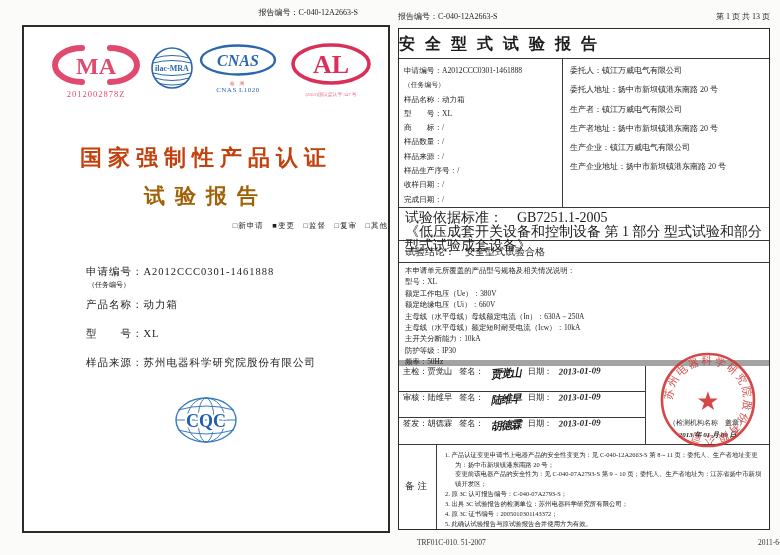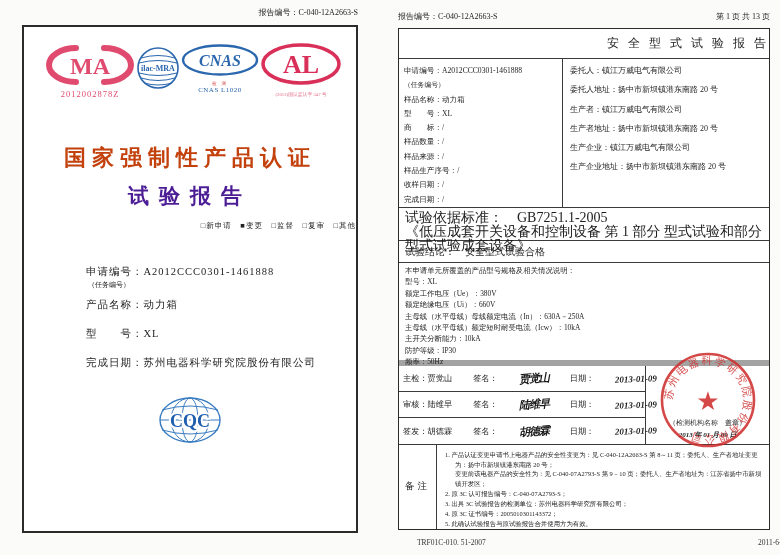--- a/index.html
+++ b/index.html
@@ -1,50 +1,50 @@
 <!DOCTYPE html>
 <html><head>
 <meta charset="utf-8">
 <style>
   html,body{margin:0;padding:0;}
   body{background:#f6f6f4;font-family:"Liberation Serif","DejaVu Serif",serif;color:#1c1c1c;}
   #canvas{position:relative;width:780px;height:555px;background:#fbfbfa;overflow:hidden;padding-left:43px;}
 
   
   .l-header{position:absolute;left:22px;top:7px;width:336px;text-align:right;font-size:8px;color:#222;}
-  .left-page{position:absolute;left:22px;top:25px;width:336px;height:508px;border:2px solid #2b2b2b;background:#fff;box-sizing:border-box;}
+  .left-page{position:absolute;left:22px;top:25px;width:368px;height:508px;border:2px solid #2b2b2b;background:#fff;box-sizing:border-box;}
   .l-logos{display:flex;align-items:flex-start;margin:16px 14px 0 20px;}
   .logo-block{text-align:center;}
   .cma-num{font-size:8.5px;color:#e04a6e;letter-spacing:1px;margin-top:-2px;}
   .cnas-caps{line-height:1.1;margin-top:-1px;}
   .cnas-red{font-size:4.5px;color:#d03a3a;letter-spacing:2px;}
   .cnas-blue{font-size:7px;color:#2b67ae;letter-spacing:0.5px;}
   .al-cap{font-size:4.8px;color:#e06a86;margin-top:0;}
   .l-title1{margin-top:44px;text-align:center;font-size:22px;font-weight:700;letter-spacing:6px;color:#c2410c;}
-  .l-title2{margin-top:9px;text-align:center;font-size:21px;font-weight:700;letter-spacing:10px;color:#4c1d95;}
+  .l-title2{margin-top:9px;text-align:center;font-size:21px;font-weight:700;letter-spacing:10px;color:#a16207;}
   .l-check{margin-top:11px;text-align:right;font-size:7.5px;letter-spacing:1px;color:#222;}
   .l-fields{margin:34px 18px 0 62px;font-size:10.5px;letter-spacing:1px;}
   .l-fields .task-note{font-size:7px;letter-spacing:0;margin:1px 0 8px 2px;}
   .l-fields .gap{margin-top:15px;}
   .l-cqc{margin-top:26px;text-align:center;}
 
   
   .r-header{position:absolute;left:398px;top:11px;width:372px;display:flex;justify-content:space-between;font-size:8px;}
   .right-page{position:absolute;left:398px;top:28px;width:372px;height:502px;border:1.5px solid #2b2b2b;background:#fff;box-sizing:border-box;display:flex;flex-direction:column;}
-  .r-title{height:29px;line-height:29px;border-bottom:1px solid #3a3a3a;text-align:right;font-size:12px;font-weight:400;letter-spacing:3px;}
+  .r-title{height:29px;line-height:29px;border-bottom:1px solid #3a3a3a;text-align:left;font-size:16px;font-weight:700;letter-spacing:3px;}
   .r-twocol{height:151px;border-bottom:1px solid #3a3a3a;display:flex;box-sizing:border-box;}
   .r-left{width:164px;border-right:1px solid #3a3a3a;padding:5px 3px 0 5px;font-size:7.6px;line-height:14.3px;box-sizing:border-box;}
   .r-right{flex:1;padding:7px 4px 0 7px;font-size:8px;box-sizing:border-box;}
   .r-right .fld{margin-bottom:8.5px;line-height:1.35;}
   .r-standard{height:33px;border-bottom:1px solid #3a3a3a;padding:3px 0 0 6px;font-size:14px;line-height:14px;box-sizing:border-box;}
   .r-conclusion{height:22px;line-height:22px;border-bottom:1px solid #3a3a3a;padding-left:6px;font-size:10px;box-sizing:border-box;}
   .r-coverage{height:103px;border-bottom:6px solid #a3a3a3;padding:2px 0 0 6px;font-size:7.4px;line-height:11.4px;box-sizing:border-box;}
   .r-sign{height:82px;border-bottom:1px solid #3a3a3a;display:flex;box-sizing:border-box;}
   .sign-rows{width:247px;border-right:1px solid #3a3a3a;display:flex;flex-direction:column;box-sizing:border-box;}
-  .sign-row{flex:1;border-bottom:1px solid #3a3a3a;display:flex;align-items:center;padding:0 4px;font-size:8.2px;gap:21px;white-space:nowrap;}
+  .sign-row{flex:1;border-bottom:1px solid #3a3a3a;display:flex;padding:0 4px;font-size:8.2px;gap:7px;white-space:nowrap;}
   .sign-row:last-child{border-bottom:none;}
   .handwriting{font-style:italic;font-weight:700;font-size:11px;color:#1b1b1b;transform:rotate(-4deg);display:inline-block;letter-spacing:-1px;}
   .hand-date{font-style:italic;font-weight:600;font-size:9px;color:#222;transform:rotate(-2deg);display:inline-block;}
   .stamp-cell{flex:1;position:relative;text-align:center;font-size:7px;}
   .stamp-svg{position:absolute;top:-16px;left:12px;opacity:0.88;}
   .stamp-caption{margin-top:52px;color:#333;}
   .stamp-date{margin-top:2px;font-style:italic;font-weight:600;color:#222;}
   .r-remarks{flex:1;display:flex;box-sizing:border-box;}
   .remark-label{width:38px;border-right:1px solid #3a3a3a;display:flex;align-items:center;justify-content:center;font-size:9.5px;letter-spacing:3px;box-sizing:border-box;}
   .remark-body{flex:1;padding:5px 6px 0 8px;font-size:6.4px;line-height:1.55;box-sizing:border-box;}
@@ -103,21 +103,21 @@
 
     <div class="l-title1">国家强制性产品认证</div>
     <div class="l-title2">试验报告</div>
     <div class="l-check">□新申请　■变更　□监督　□复审　□其他</div>
 
     <div class="l-fields">
       <div>申请编号：A2012CCC0301-1461888</div>
       <div class="task-note">（任务编号）</div>
       <div>产品名称：动力箱</div>
       <div class="gap">型　　号：XL</div>
-      <div class="gap">完成日期：苏州电器科学研究院股份有限公司</div>
+      <div class="gap">样品来源：苏州电器科学研究院股份有限公司</div>
     </div>
 
     <div class="l-cqc">
       <svg width="64" height="48" viewBox="0 0 64 48">
         <ellipse cx="32" cy="24" rx="30" ry="22" fill="none" stroke="#3a7cc0" stroke-width="1.4"></ellipse>
         <ellipse cx="32" cy="24" rx="19" ry="22" fill="none" stroke="#3a7cc0" stroke-width="1"></ellipse>
         <ellipse cx="32" cy="24" rx="8" ry="22" fill="none" stroke="#3a7cc0" stroke-width="1"></ellipse>
         <path d="M4,14 Q32,6 60,14" fill="none" stroke="#3a7cc0" stroke-width="1"></path>
         <path d="M2,24 L62,24" fill="none" stroke="#3a7cc0" stroke-width="1"></path>
         <path d="M4,34 Q32,42 60,34" fill="none" stroke="#3a7cc0" stroke-width="1"></path>

